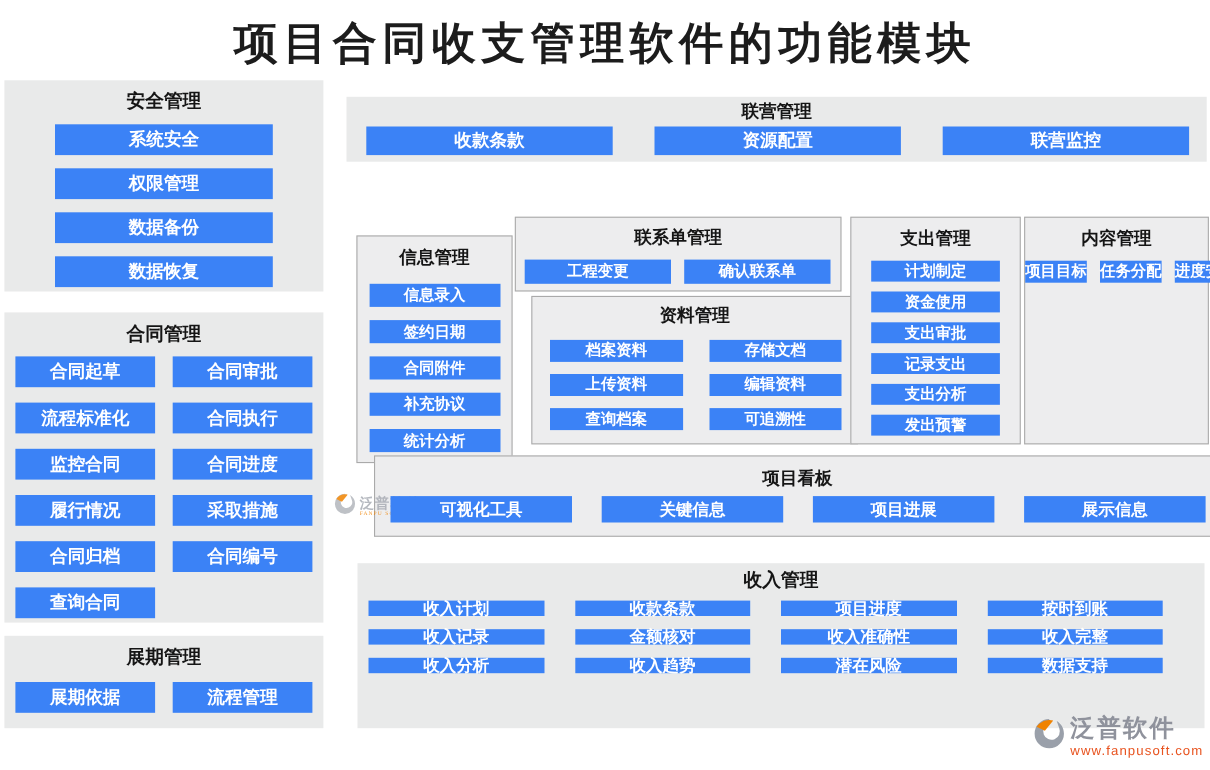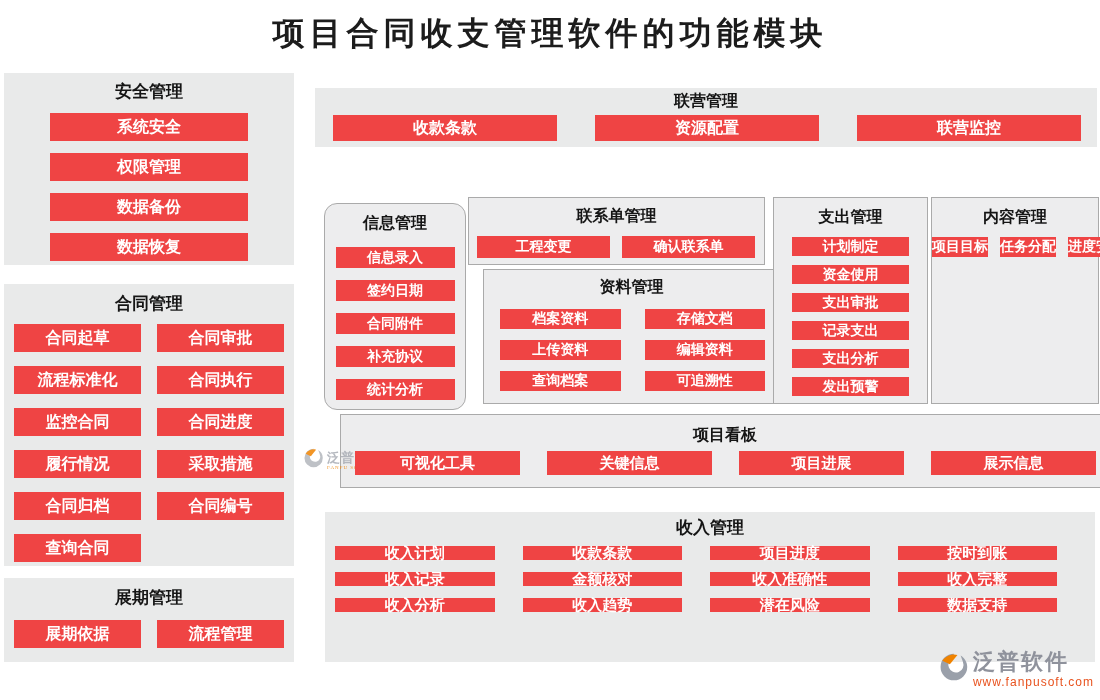--- a/index.html
+++ b/index.html
@@ -3,31 +3,31 @@
 <meta charset="utf-8">
 <style>
   html,body{margin:0;padding:0;}
   body{
     width:1100px;height:700px;position:relative;overflow:hidden;
     background:#ffffff;
     font-family:"Liberation Serif","DejaVu Serif",serif;
   }
   .page-title{
     position:absolute;top:12px;left:0;width:1100px;
-    text-align:center;font-size:32px;font-weight:bold;color:#1c1c1c;
+    text-align:center;font-size:40px;font-weight:bold;color:#1c1c1c;
     letter-spacing:5px;
   }
   .panel{position:absolute;background:#e9eaea;}
   .panel.bordered{background:#ededee;border:1px solid #aaaaaa;}
   .panel-title{
     text-align:center;font-weight:bold;color:#151515;
   }
   .btn{
     display:flex;align-items:center;justify-content:center;
-    background:#ef4444;color:#ffffff;font-weight:bold;
+    background:#3b82f6;color:#ffffff;font-weight:bold;
     position:relative;z-index:2;box-sizing:border-box;white-space:nowrap;
   }
   
   #p-security{left:4px;top:73px;width:290px;height:192px;}
   #p-security .panel-title{padding-top:7px;font-size:17px;}
   #p-security .stack{display:flex;flex-direction:column;align-items:center;gap:12px;margin-top:10px;}
   #p-security .btn{width:198px;height:28px;font-size:16px;}
 
   #p-contract{left:4px;top:284px;width:290px;height:282px;}
   #p-contract .panel-title{padding-top:8px;font-size:17px;}
@@ -39,21 +39,21 @@
   #p-extension .grid2{display:grid;grid-template-columns:1fr 1fr;gap:14px 16px;padding:11px 10px 0 10px;}
   #p-extension .btn{height:28px;font-size:16px;}
 
   
   #p-joint{left:315px;top:88px;width:782px;height:59px;}
   #p-joint .panel-title{padding-top:3px;font-size:16px;}
   #p-joint .row{display:flex;justify-content:space-between;padding:3px 16px 0 18px;}
   #p-joint .btn{width:224px;height:26px;font-size:16px;}
 
   
-  #p-info{left:324px;top:203px;width:140px;height:205px;border-radius:13px;}
+  #p-info{left:324px;top:214px;width:140px;height:205px;}
   #p-info .panel-title{padding-top:9px;font-size:16px;}
   #p-info .stack{display:flex;flex-direction:column;align-items:center;gap:12px;margin-top:13px;}
   #p-info .btn{width:119px;height:21px;font-size:14px;}
 
   #p-contact{left:468px;top:197px;width:295px;height:66px;}
   #p-contact .panel-title{padding-top:8px;font-size:16px;}
   #p-contact .row{display:flex;gap:12px;padding:9px 9px 0 8px;}
   #p-contact .btn{flex:1;height:22px;font-size:14px;}
 
   #p-material{left:483px;top:269px;width:295px;height:133px;}

